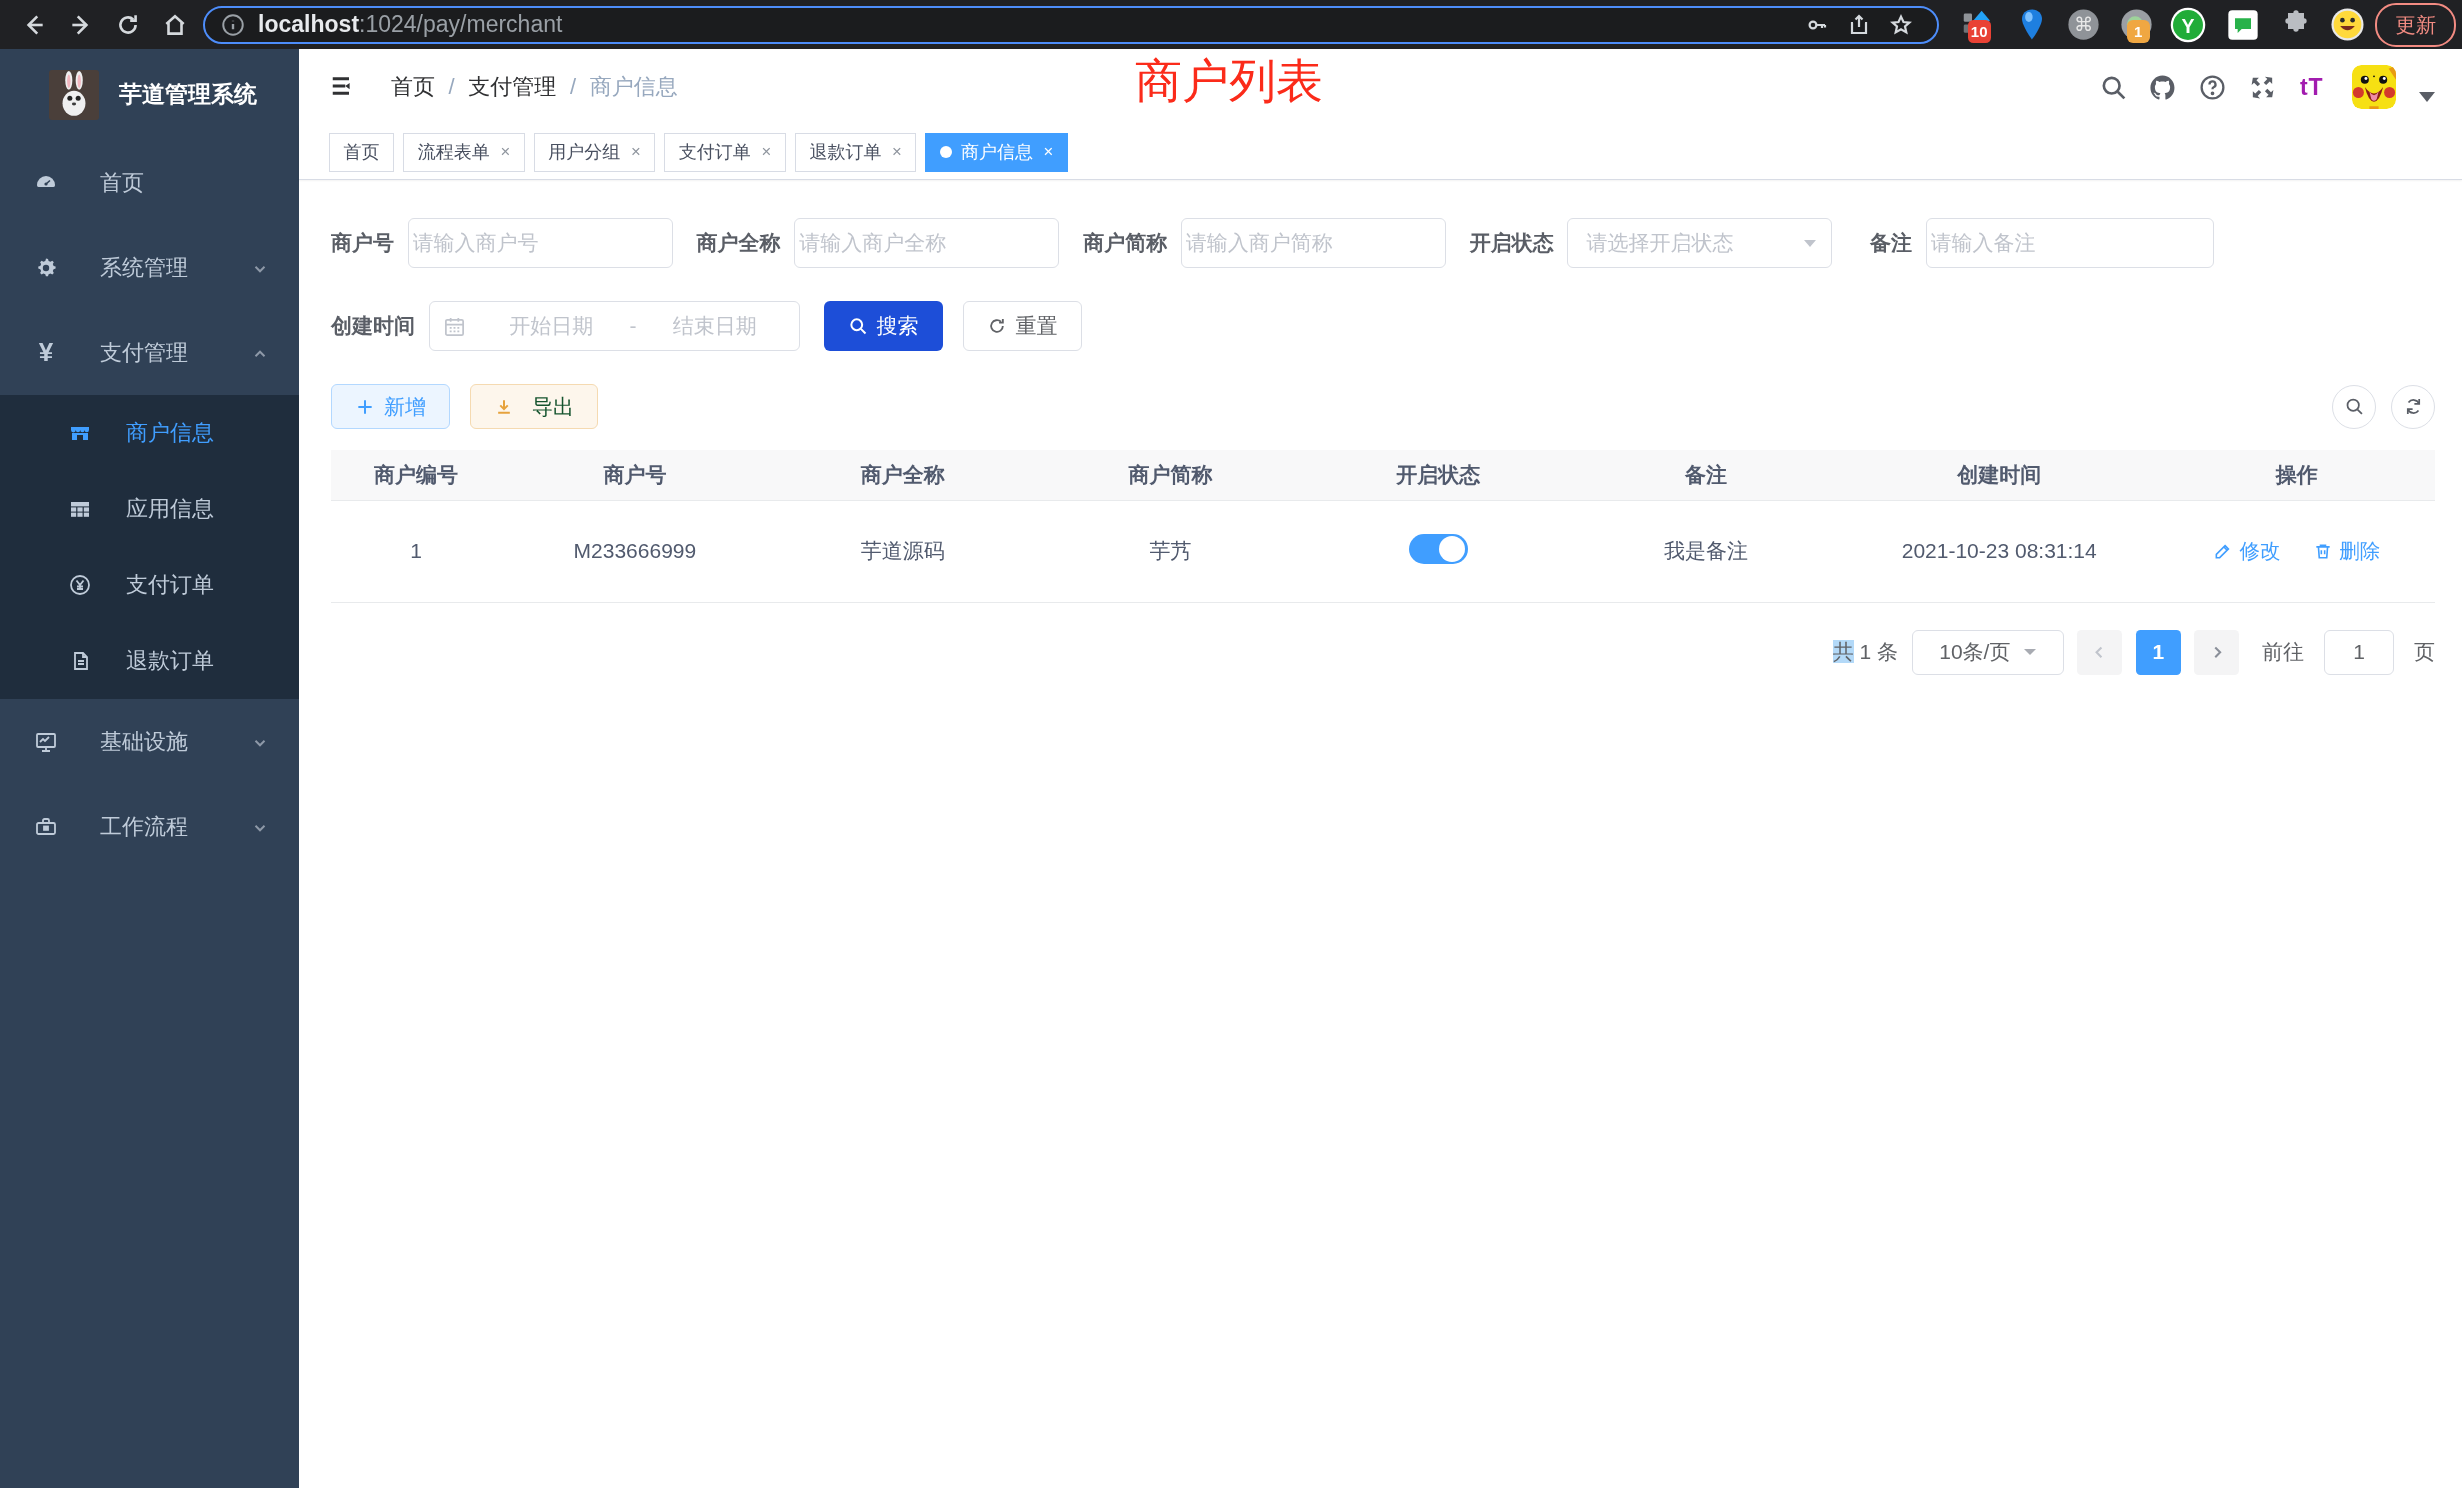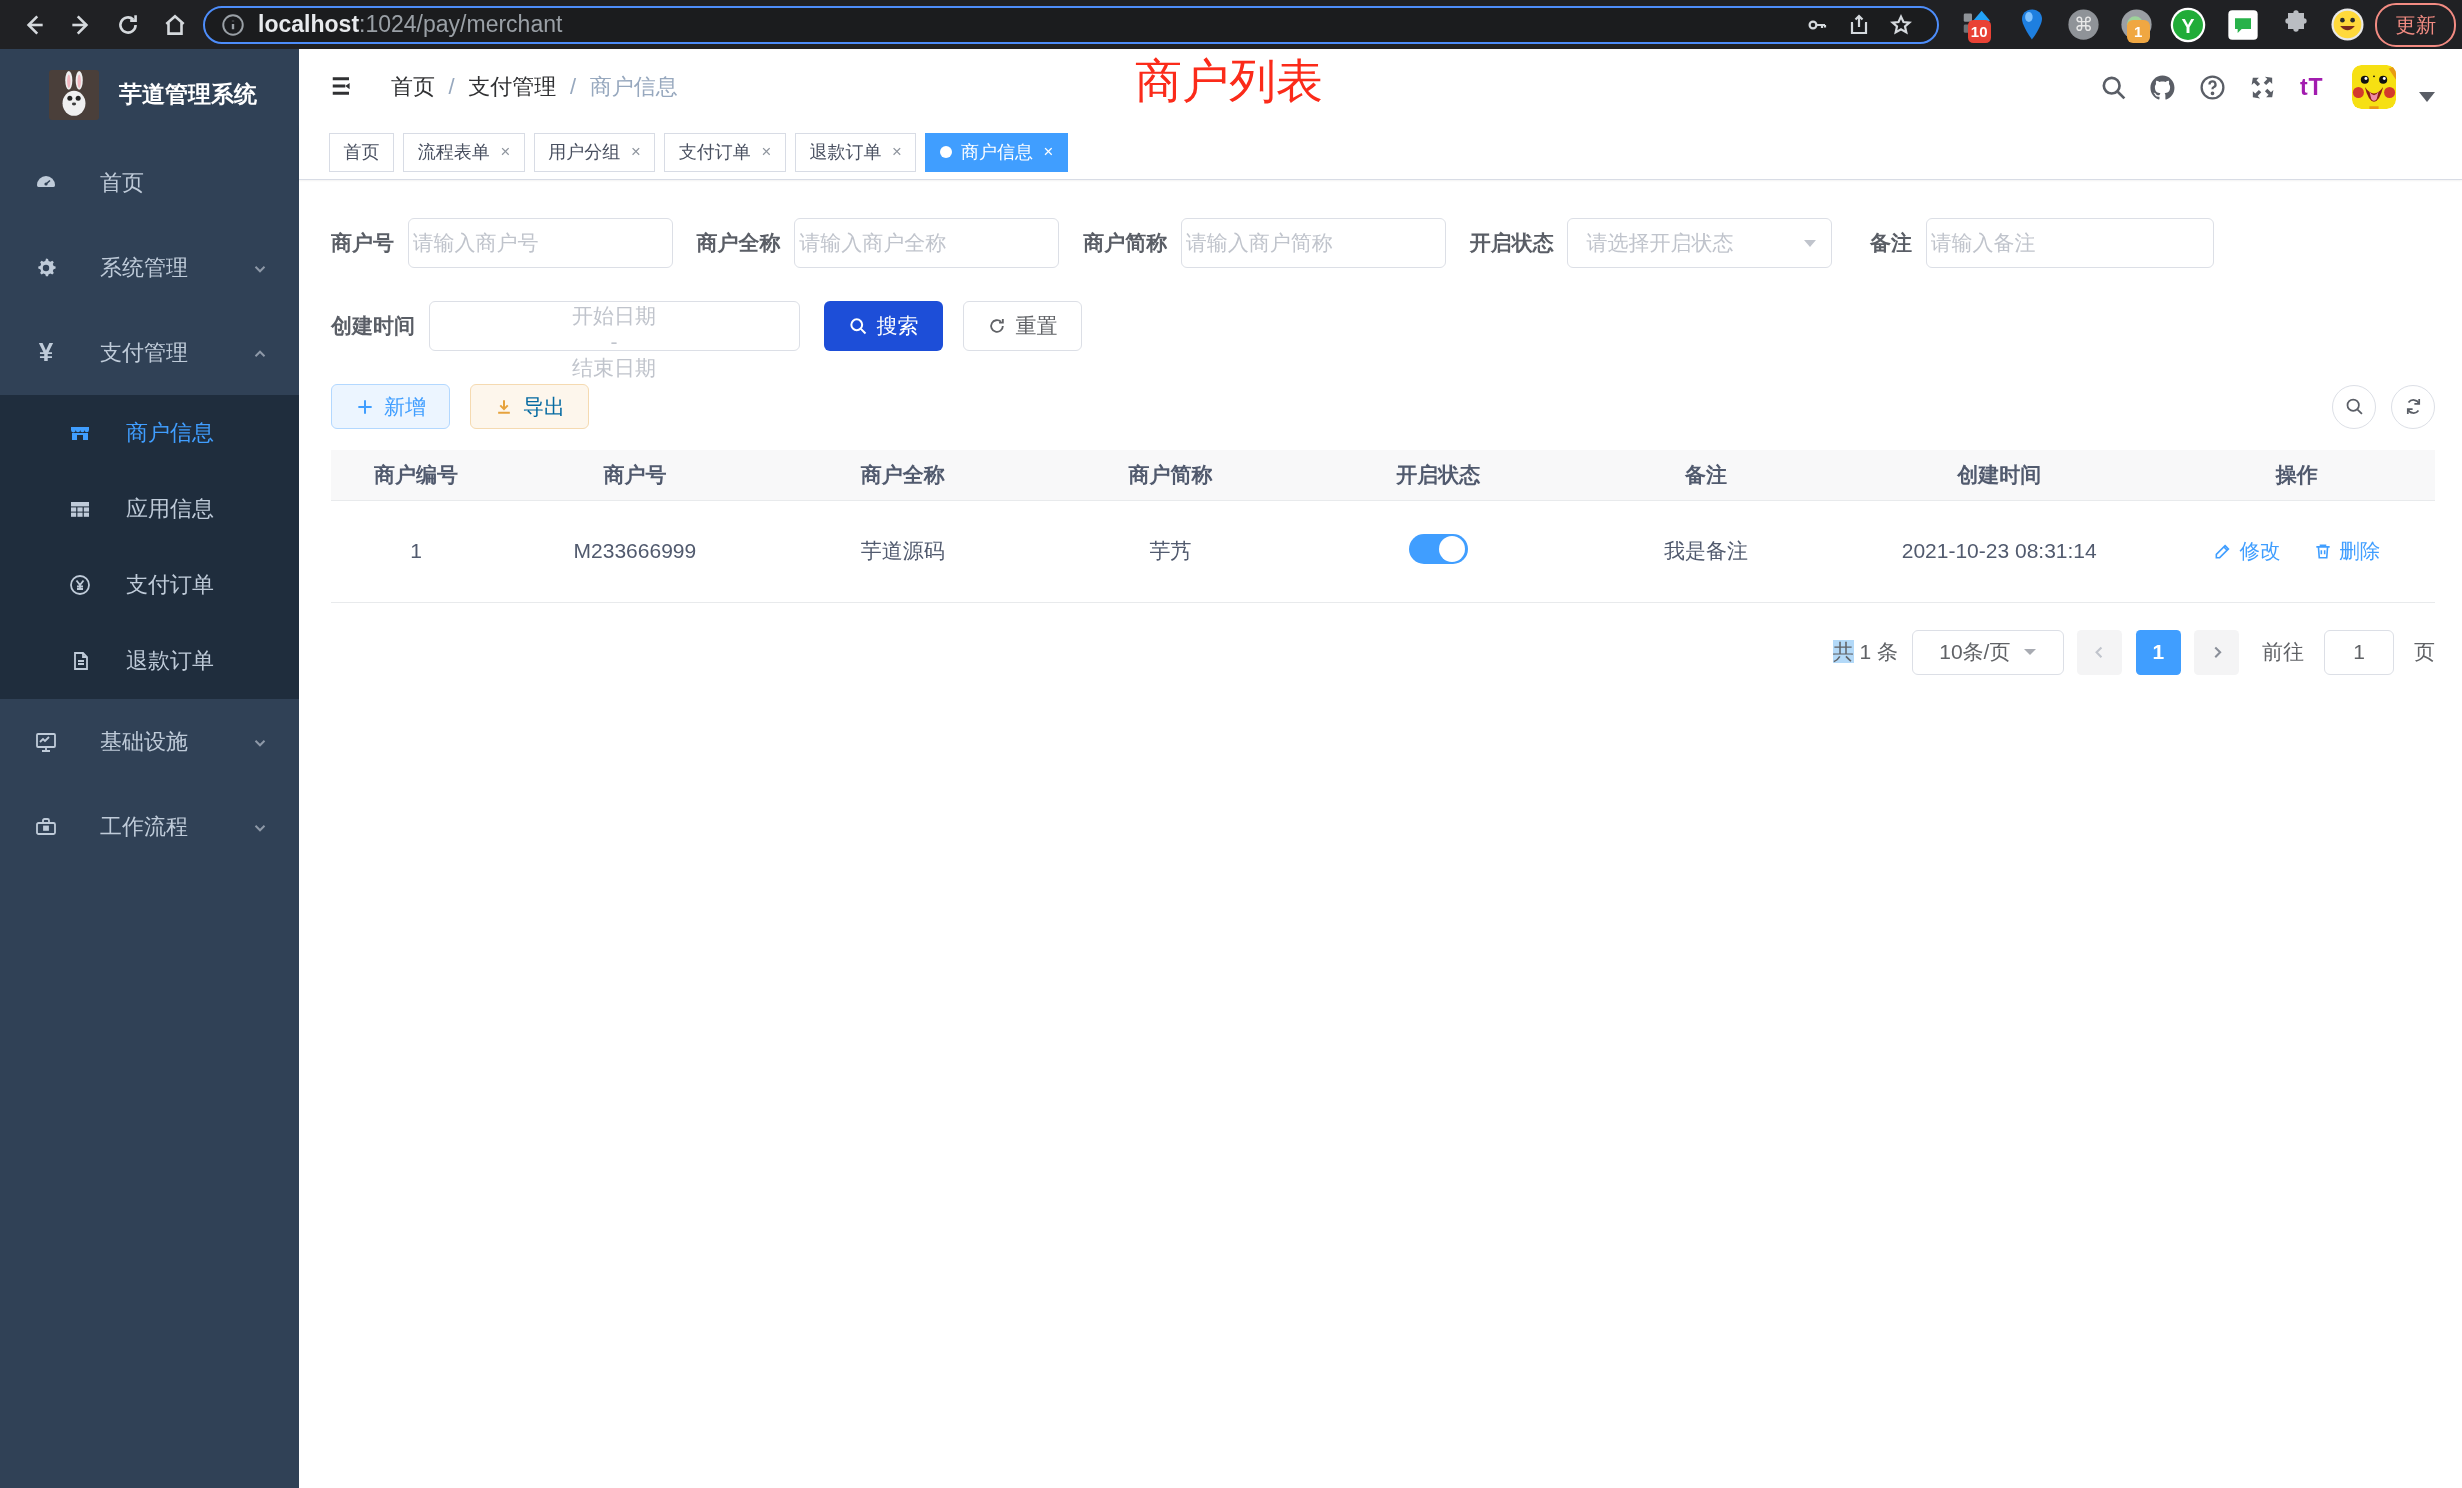--- a/index.html
+++ b/index.html
@@ -77,31 +77,31 @@
   .content { flex:1; padding:38px 27px 0 32px; overflow:hidden; }
 
   .filter-row { display:flex; align-items:center; margin-bottom:33px; }
   .f-label { font-weight:bold; color:#5a5e66; margin-right:13.6px; white-space:nowrap; }
   .f-input { height:50px; border:0.8px solid #dcdfe6; border-radius:6px; padding:0 4px; font-size:21px; color:#606266; width:265px; background:#fff; font-family:inherit; }
   .f-input::placeholder { color:#c0c4cc; }
   .f-group { display:flex; align-items:center; margin-right:24px; }
   .f-select { width:265px; height:50px; border:0.8px solid #dcdfe6; border-radius:6px; display:flex; align-items:center; padding:0 15px 0 18px; color:#c0c4cc; background:#fff; }
   .f-select .sel-text { flex:1; }
   .chev-down { width:0; height:0; border-left:6.8px solid transparent; border-right:6.8px solid transparent; border-top:7.6px solid #c0c4cc; }
-  .date-range { width:371px; height:50px; border:0.8px solid #dcdfe6; border-radius:6px; display:flex; align-items:center; padding:0 10px; color:#c0c4cc; background:#fff;flex-direction:column; }
+  .date-range { width:371px; height:50px; border:0.8px solid #dcdfe6; border-radius:6px; display:flex; align-items:center; padding:0 10px; color:#c0c4cc; background:#fff; }
   .date-range .cal-ic { width:23px; height:23px; margin:0 12px 0 3px; color:#c0c4cc; }
   .date-range .d-ph { flex:1; text-align:center; }
   .date-range .d-sep { color:#c0c4cc; padding:0 4.5px; }
 
   .btn { height:50px; border-radius:6px; font-size:21px; display:inline-flex; align-items:center; justify-content:center; padding:0 23px; cursor:pointer; border:0.8px solid transparent; white-space:nowrap; font-family:inherit; }
   .btn svg { width:20px; height:20px; margin-right:9px; }
   .btn-primary { background:#1d4ed8; color:#fff; }
   .btn-plain { background:#fff; border-color:#dcdfe6; color:#606266; }
   .btn-plain-blue { background:#ecf5ff; border-color:#b3d8ff; color:#409eff; height:45px; }
-  .btn-plain-yellow { background:#fdf6ec; border-color:#f5dab1; color:#0369a1; height:45px; }
+  .btn-plain-yellow { background:#fdf6ec; border-color:#f5dab1; color:#14532d; height:45px;gap:9px; }
 
   .toolbar-row { display:flex; align-items:center; margin-bottom:21px; }
   .tool-circles { margin-left:auto; display:flex; gap:15px; }
   .circle-btn { width:44px; height:44px; border-radius:50%; border:0.8px solid #dcdfe6; background:#fff; display:flex; align-items:center; justify-content:center; color:#5a5e66; cursor:pointer; }
   .circle-btn svg { width:21px; height:21px; }
 
   
   table.grid { width:100%; border-collapse:collapse; table-layout:fixed; }
   table.grid th { background:#f8f8f9; color:#515a6e; font-weight:bold; font-size:21px; height:50px; border-bottom:0.8px solid #e8eaec; }
   table.grid td { height:102px; text-align:center; font-size:21px; color:#515a6e; border-bottom:0.8px solid #e8eaec; }

